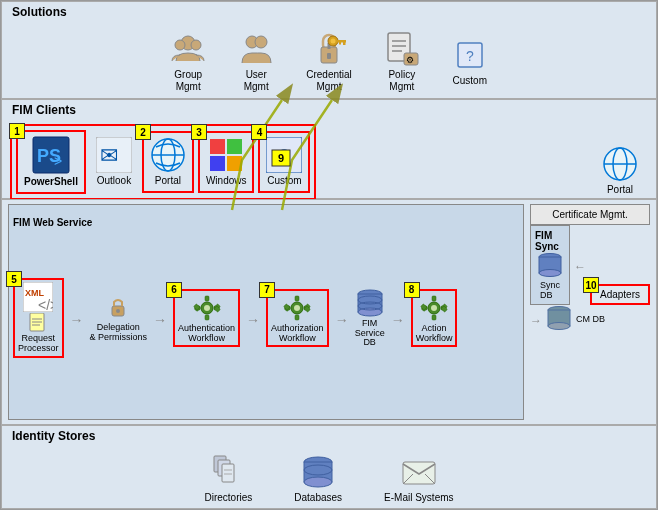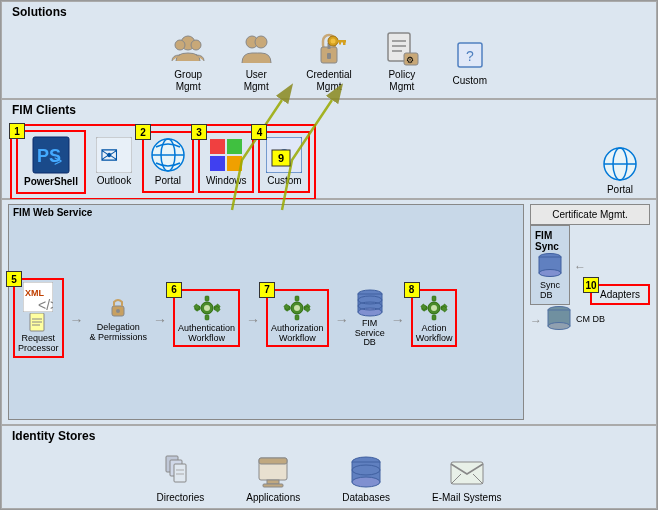--- a/index.html
+++ b/index.html
@@ -120,21 +120,21 @@
       background: #c8d8e8;
       position: relative;
       padding: 16px 4px 4px 4px;
       display: flex;
       align-items: center;
       gap: 4px;
     }
 
     .web-service-area-title {
       position: absolute;
-      top: 2px;
+      top: 12px;
       left: 4px;
       font-size: 10px;
       font-weight: bold;
       color: #000;
     }
 
     .right-area {
       display: flex;
       flex-direction: column;
       width: 120px;
@@ -577,29 +577,20 @@
         <svg width="36" height="36" viewBox="0 0 36 36">
           <rect x="4" y="2" width="12" height="16" rx="1" fill="#c0c8d8" stroke="#888" stroke-width="1"></rect>
           <rect x="8" y="6" width="12" height="16" rx="1" fill="#d0d8e8" stroke="#888" stroke-width="1"></rect>
           <rect x="12" y="10" width="12" height="18" rx="1" fill="#e0e8f0" stroke="#888" stroke-width="1"></rect>
           <line x1="14" y1="16" x2="22" y2="16" stroke="#aaa" stroke-width="1"></line>
           <line x1="14" y1="20" x2="22" y2="20" stroke="#aaa" stroke-width="1"></line>
         </svg>
         <span class="icon-label">Directories</span>
       </div>
 
-      <div class="sol-item">
-        <svg width="36" height="36" viewBox="0 0 36 36">
-          <rect x="4" y="4" width="28" height="22" rx="2" fill="#e8e0d0" stroke="#888" stroke-width="1"></rect>
-          <rect x="4" y="4" width="28" height="6" rx="2" fill="#c0a880" stroke="#888" stroke-width="1"></rect>
-          <rect x="12" y="26" width="12" height="4" fill="#c0a880" stroke="#888" stroke-width="1"></rect>
-          <rect x="8" y="30" width="20" height="3" rx="1" fill="#c0a880" stroke="#888" stroke-width="1"></rect>
-        </svg>
-        <span class="icon-label">Applications</span>
-      </div>
 
       <div class="sol-item">
         <svg width="36" height="36" viewBox="0 0 36 36">
           <ellipse cx="18" cy="8" rx="14" ry="5" fill="#6080c0" stroke="#4060a0" stroke-width="1"></ellipse>
           <rect x="4" y="8" width="28" height="20" fill="#6080c0" stroke="#4060a0" stroke-width="1"></rect>
           <ellipse cx="18" cy="28" rx="14" ry="5" fill="#8090d0" stroke="#4060a0" stroke-width="1"></ellipse>
           <ellipse cx="18" cy="16" rx="14" ry="5" fill="none" stroke="#4060a0" stroke-width="1"></ellipse>
         </svg>
         <span class="icon-label">Databases</span>
       </div>

